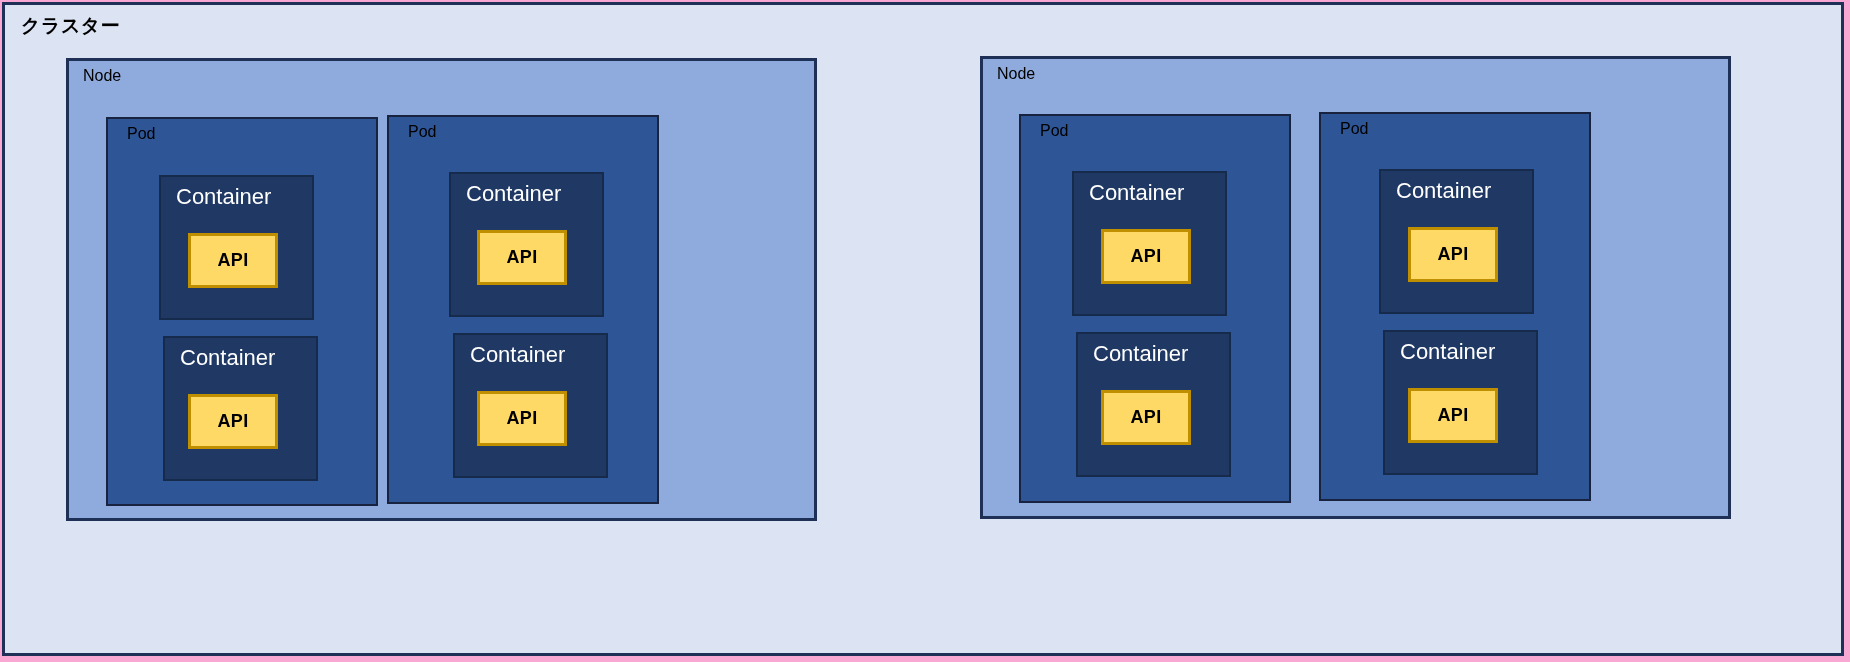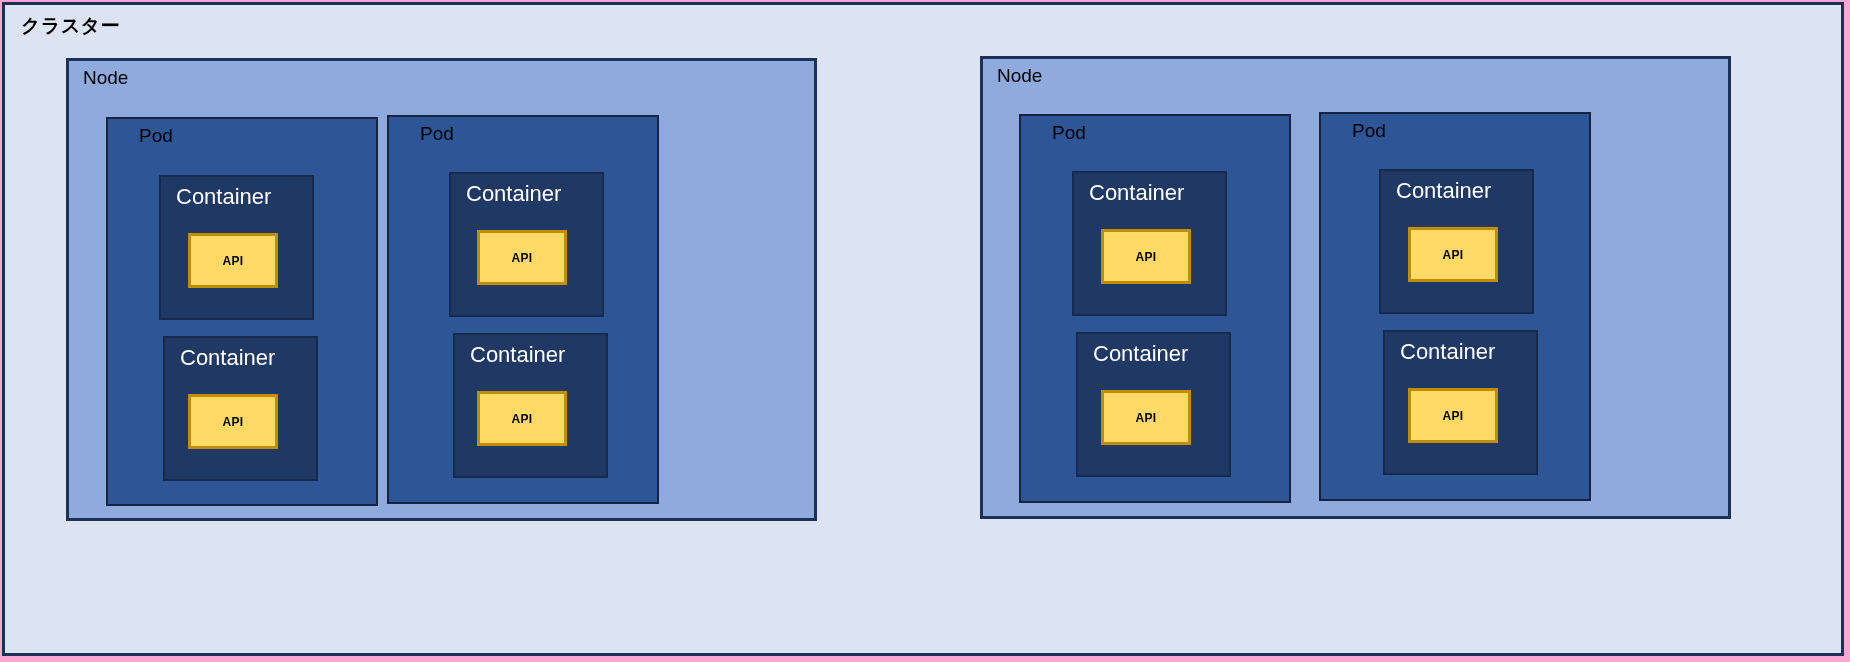--- a/index.html
+++ b/index.html
@@ -46,37 +46,37 @@
   .node {
     position: absolute;
     background: #8faadc;
     border: 3px solid #1f3057;
     box-sizing: border-box;
   }
   .node-label {
     position: absolute;
     left: 14px;
     top: 6px;
-    font-size: 19px;
+    font-size: 16px;
     color: #000000;
     white-space: nowrap;
   }
 
   
   .pod {
     position: absolute;
     background: #2e5596;
     border: 2px solid #17233f;
     box-sizing: border-box;
   }
   .pod-label {
     position: absolute;
-    left: 31px;
+    left: 19px;
     top: 6px;
-    font-size: 19px;
+    font-size: 16px;
     color: #000000;
     white-space: nowrap;
   }
 
   
   .container-box {
     position: absolute;
     background: #1f3864;
     border: 2px solid #162a4c;
     box-sizing: border-box;
@@ -97,21 +97,21 @@
   .api {
     position: absolute;
     background: #ffd966;
     border: 3px solid #bf8f00;
     box-sizing: border-box;
     display: flex;
     align-items: center;
     justify-content: center;
   }
   .api-label {
-    font-size: 12px;
+    font-size: 18px;
     font-weight: bold;
     color: #000000;
     letter-spacing: 0.3px;
   }
 </style>
 </head>
 <body>
 
 <div id="canvas">
   <div class="cluster">

